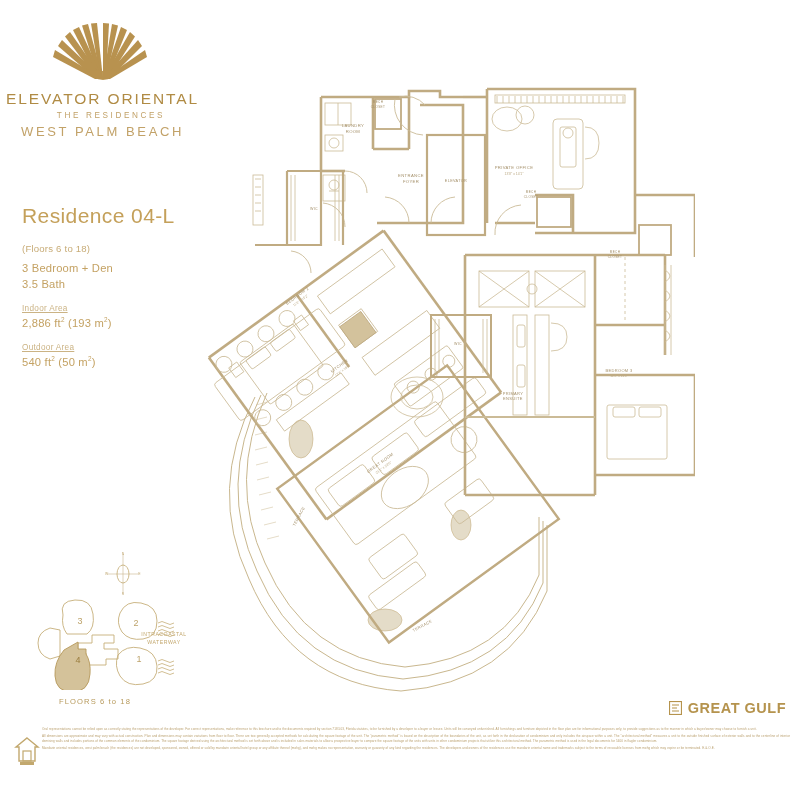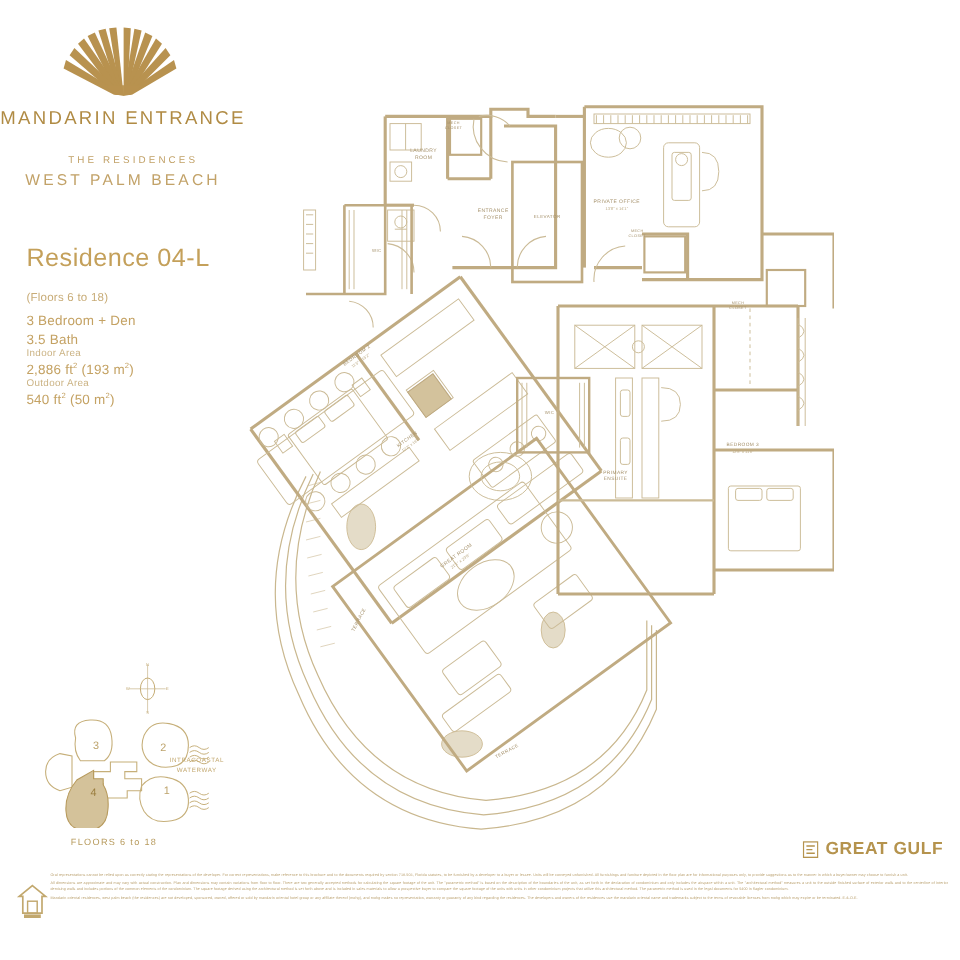--- a/index.html
+++ b/index.html
@@ -2,29 +2,29 @@
 <html><head>
 <meta charset="utf-8">
 <style>
   html,body{margin:0;padding:0;background:#ffffff;}
   body{width:800px;height:800px;position:relative;overflow:hidden;
        font-family:"Liberation Sans","DejaVu Sans",sans-serif;color:#b9964f;}
 
   .brand{position:absolute;left:0;top:22px;width:205px;text-align:center;}
   .fan{width:118px;height:58px;margin:0 auto 10px;display:block;}
   .brand-name{font-size:15.5px;letter-spacing:1.9px;color:#b08b44;white-space:nowrap;}
-  .brand-sub1{font-size:8.2px;letter-spacing:2.6px;color:#c2a268;margin-top:21px;padding-left:17px;}
+  .brand-sub1{font-size:8.2px;letter-spacing:2.6px;color:#c2a268;margin-top:3px;padding-left:17px;}
   .brand-sub2{font-size:13px;letter-spacing:2.6px;color:#c2a268;margin-top:4px;}
 
   .info{position:absolute;left:22px;top:204px;width:190px;}
   .res-title{font-size:21px;color:#c4a05a;letter-spacing:.4px;font-weight:400;}
   .res-floors{font-size:9.6px;color:#c8ac77;margin-top:15px;letter-spacing:.2px;}
   .spec{font-size:11.2px;color:#c4a263;margin-top:4px;letter-spacing:.2px;}
   .spec.first{margin-top:8px;}
-  .lbl{font-size:8.2px;color:#cbb384;letter-spacing:.3px;}
+  .lbl{font-size:8.2px;color:#cbb384;margin-top:14px;letter-spacing:.3px;text-decoration:underline;}
   .val{font-size:11.2px;color:#c4a263;margin-top:3px;letter-spacing:.2px;}
   .val sup{font-size:6.4px;vertical-align:super;}
 
   .compass{position:absolute;left:105px;top:552px;width:36px;height:44px;}
   .keyplan{position:absolute;left:30px;top:595px;width:160px;height:95px;}
   .keycap{position:absolute;left:30px;top:697px;width:130px;text-align:center;
           font-size:7.6px;letter-spacing:1.1px;color:#b79a5c;}
   .water-lbl{position:absolute;left:135px;top:630px;width:58px;font-size:5.2px;
              line-height:1.55;letter-spacing:.5px;color:#c3a86f;text-align:center;}
 
@@ -55,21 +55,21 @@
       <path d="M59 57 L44 2 L38 3.5 L55 57 Z"></path>
       <path d="M59 57 L35 5 L29 8 L54 57 Z"></path>
       <path d="M59 57 L26 10 L21 14.5 L53 57 Z"></path>
       <path d="M59 57 L18 18 L14 24 L52 57 Z"></path>
       <path d="M59 57 L11 28 L9 35 L51 57 Z"></path>
     </g>
     <g fill="#b8924f">
       <path d="M59 58 a16 14 0 0 0 14 -9 L45 49 a16 14 0 0 0 14 9z" opacity=".95"></path>
     </g>
   </svg>
-  <div class="brand-name">MANDARIN ENTRANCE</div>
+  <div class="brand-name">ELEVATOR ORIENTAL</div>
   <div class="brand-sub1">THE RESIDENCES</div>
   <div class="brand-sub2">WEST PALM BEACH</div>
 </div>
 
 <div class="info">
   <div class="res-title">Residence 04-L</div>
   <div class="res-floors">(Floors 6 to 18)</div>
   <div class="spec first">3 Bedroom + Den</div>
   <div class="spec">3.5 Bath</div>
   <div class="lbl">Indoor Area</div>

